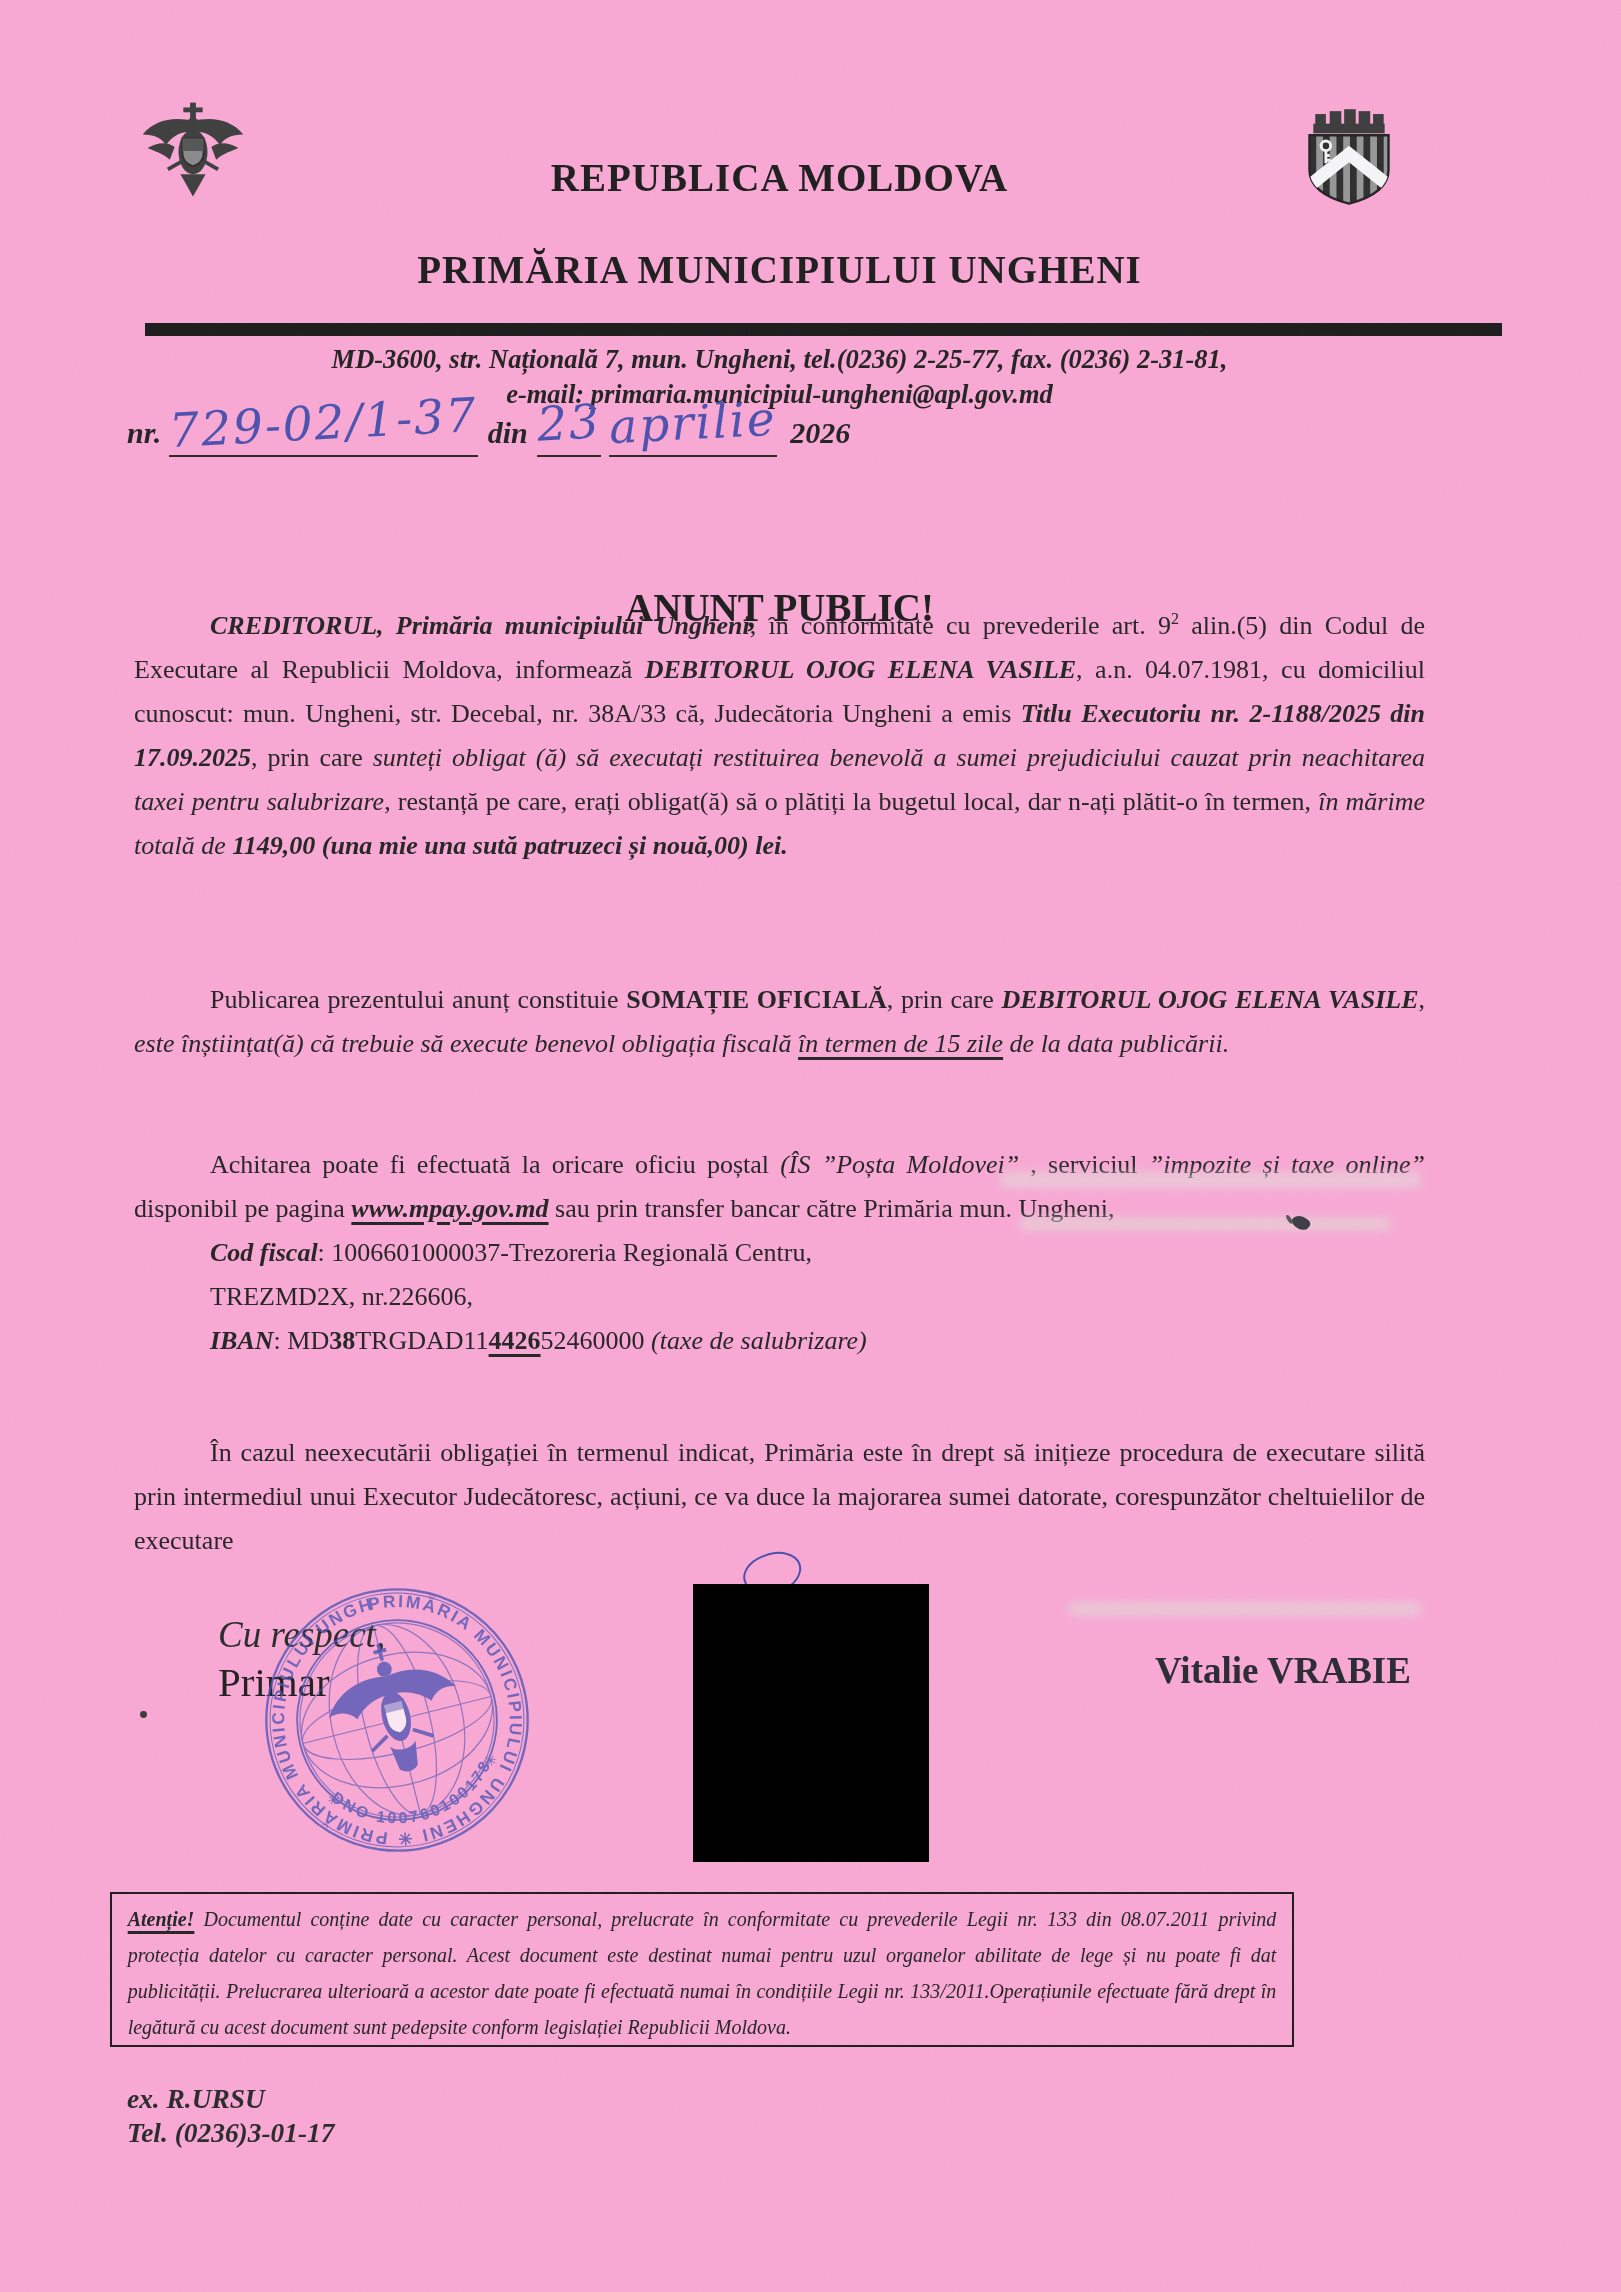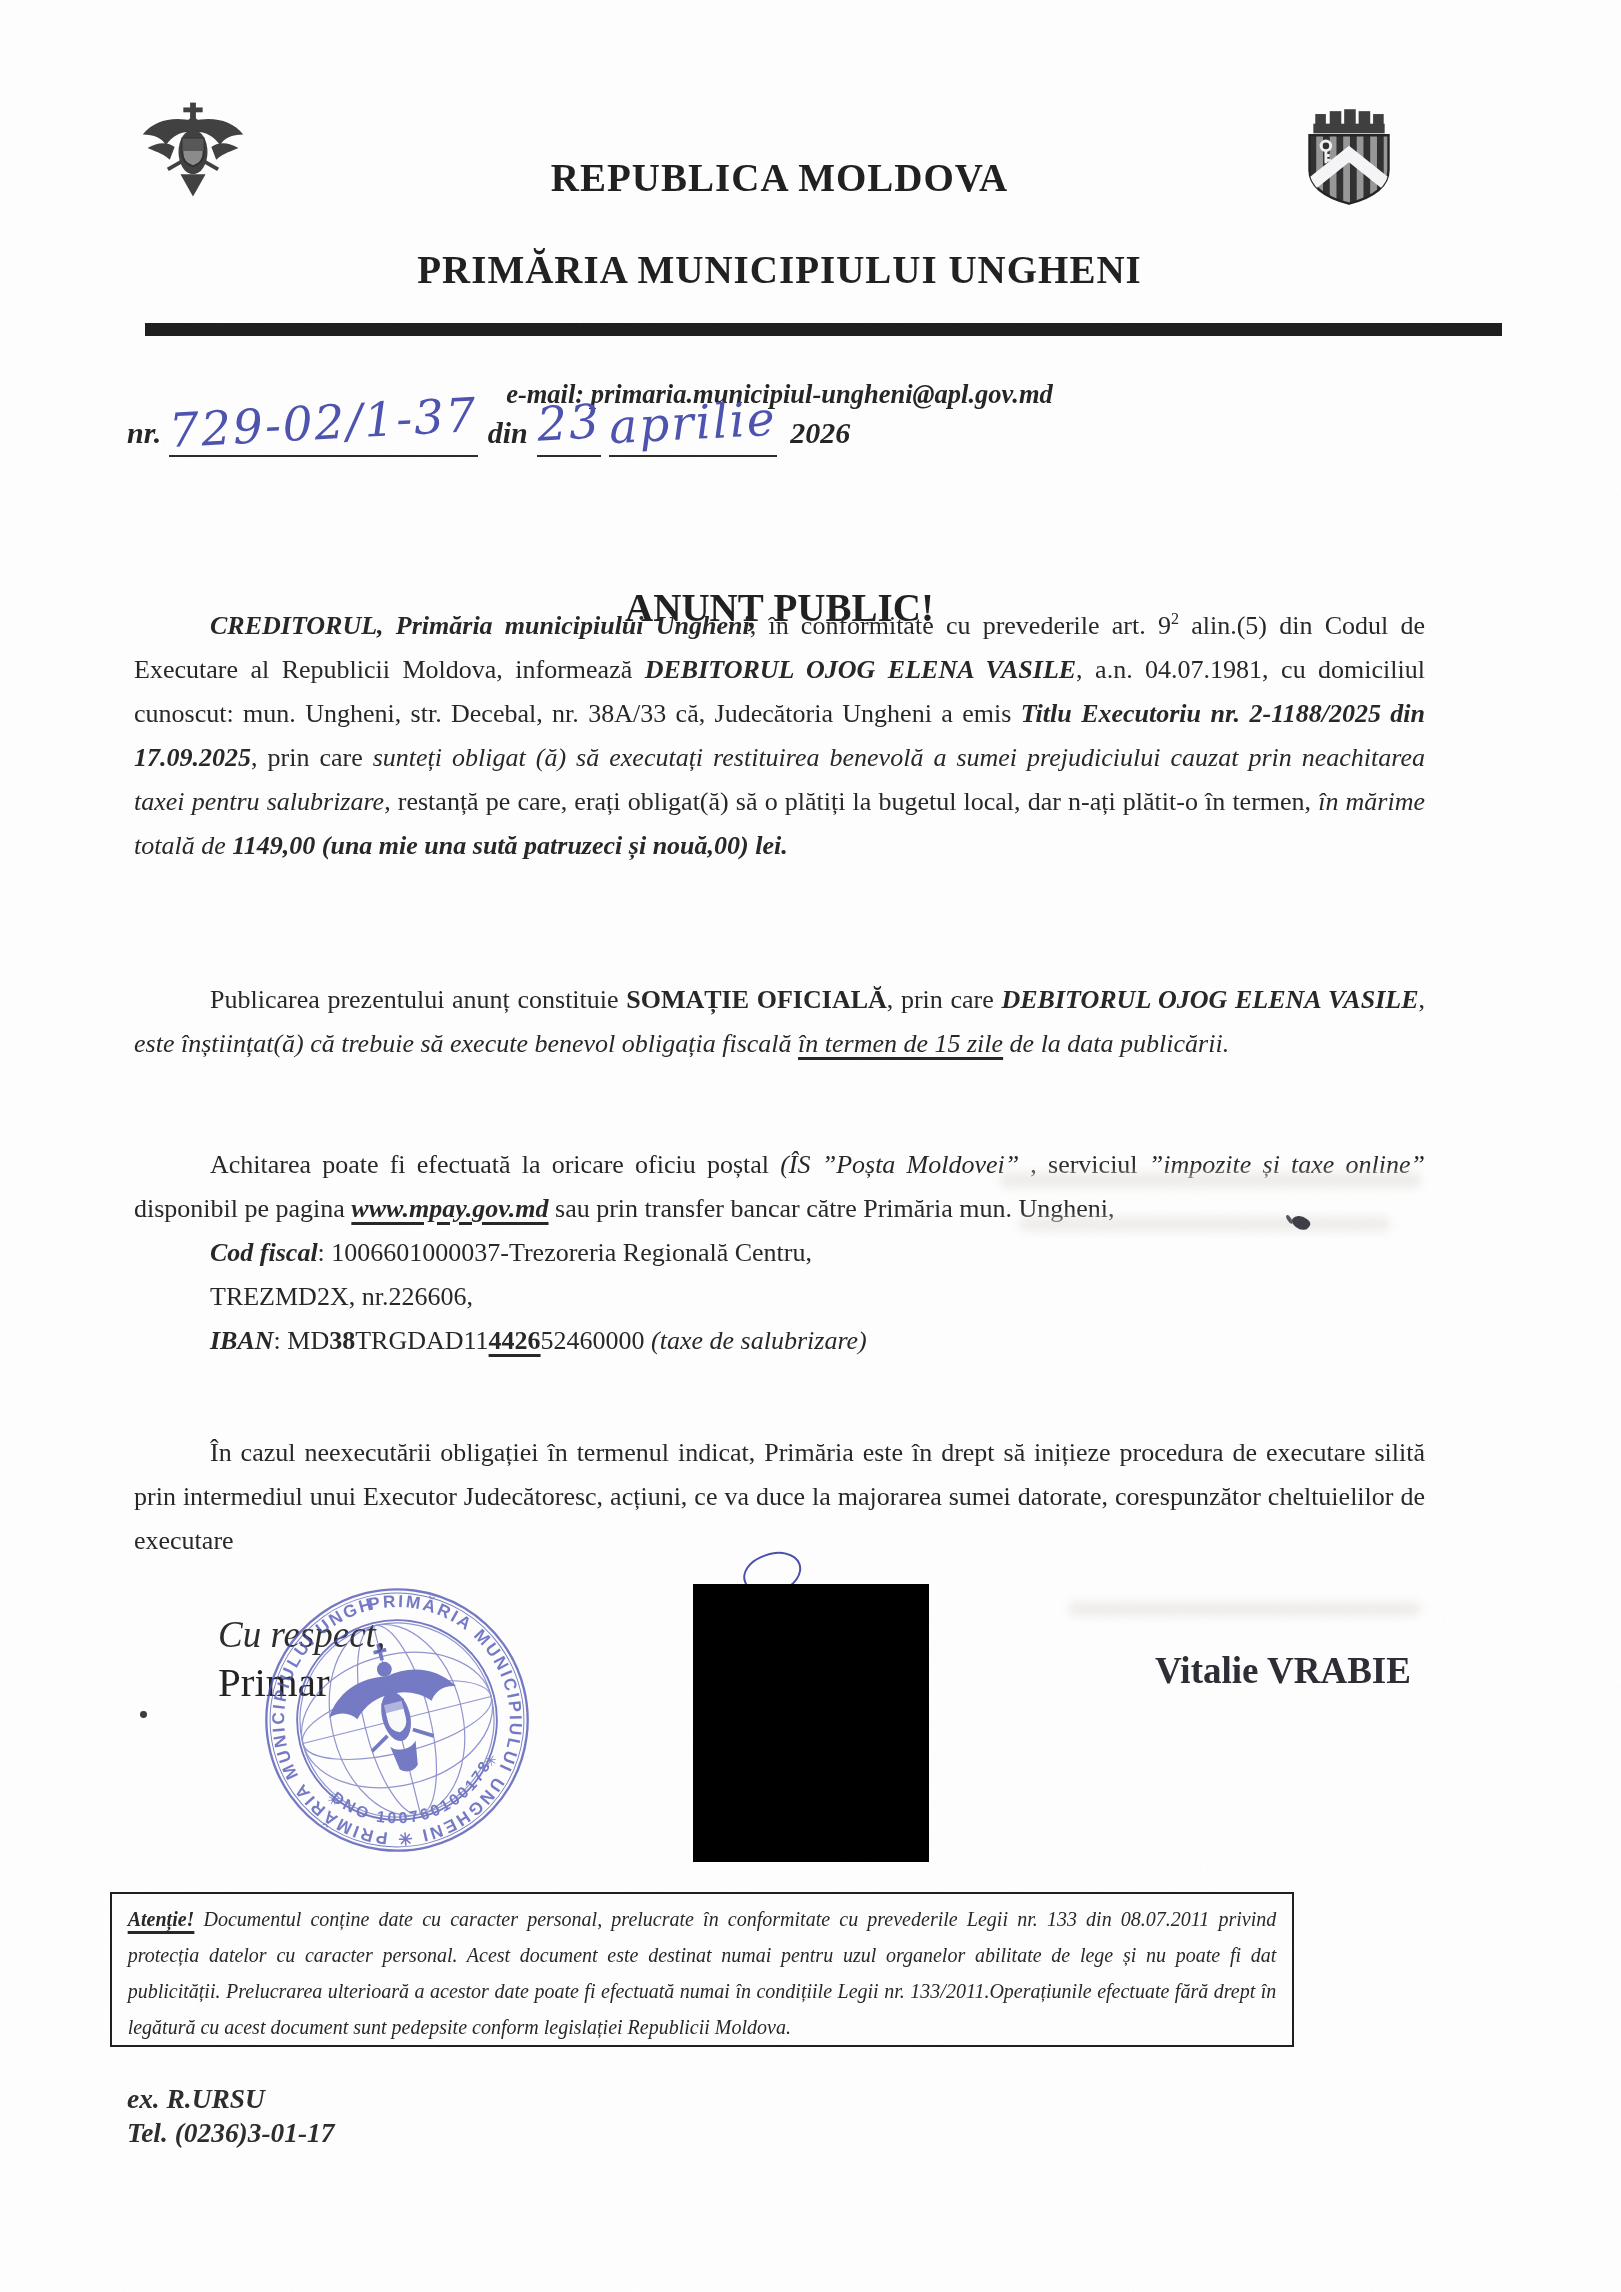--- a/index.html
+++ b/index.html
@@ -1,19 +1,19 @@
 <!DOCTYPE html>
 <html><head>
 <meta charset="utf-8">
 <style>
   html,body{margin:0;padding:0;background:#e8e8ea;}
   .page{
     position:relative;
     width:1621px;height:2293px;
-    background:#ffffff;
+    background:#f9a8d4;
     font-family:"Liberation Serif", serif;
     color:#262626;
     overflow:hidden;
   }
   .abs{position:absolute;}
   
   .hdr-center{left:134px;width:1291px;text-align:center;}
   .hdr-country{top:155px;font-size:39px;font-weight:bold;color:#1d1d1d;letter-spacing:1px;}
   .hdr-inst{top:247px;font-size:39px;font-weight:bold;color:#1d1d1d;letter-spacing:1px;}
   .hdr-rule{top:323px;left:145px;width:1357px;height:12.7px;background:#1b1b1b;}
@@ -134,20 +134,21 @@
       <g stroke="#f2f1f3" fill="none" stroke-width="3">
         <circle cx="31" cy="43" r="5"></circle>
         <path d="M31,48 v13 m0,-3 h5 m-5,-5 h4"></path>
       </g>
     </g>
   </svg>
 
   <div class="abs hdr-center hdr-country">REPUBLICA MOLDOVA</div>
   <div class="abs hdr-center hdr-inst">PRIMĂRIA MUNICIPIULUI UNGHENI</div>
   <div class="abs hdr-rule"></div>
+  <div class="abs addr addr1">MD-3600, str. Națională 7, mun. Ungheni, tel.(0236) 2-25-77, fax. (0236) 2-31-81,</div>
   <div class="abs addr addr2">e-mail: primaria.municipiul-ungheni@apl.gov.md</div>
 
   <div class="abs refline">
     <span class="ref-label">nr.</span>
     <span class="u-seg u1"><span class="hw">729-02/1-37</span></span>
     <span class="ref-label din">din</span>
     <span class="u-seg u2"><span class="hw">23</span></span>
     <span class="u-seg u3"><span class="hw">aprilie</span></span>
     <span class="year">2026</span>
   </div>

